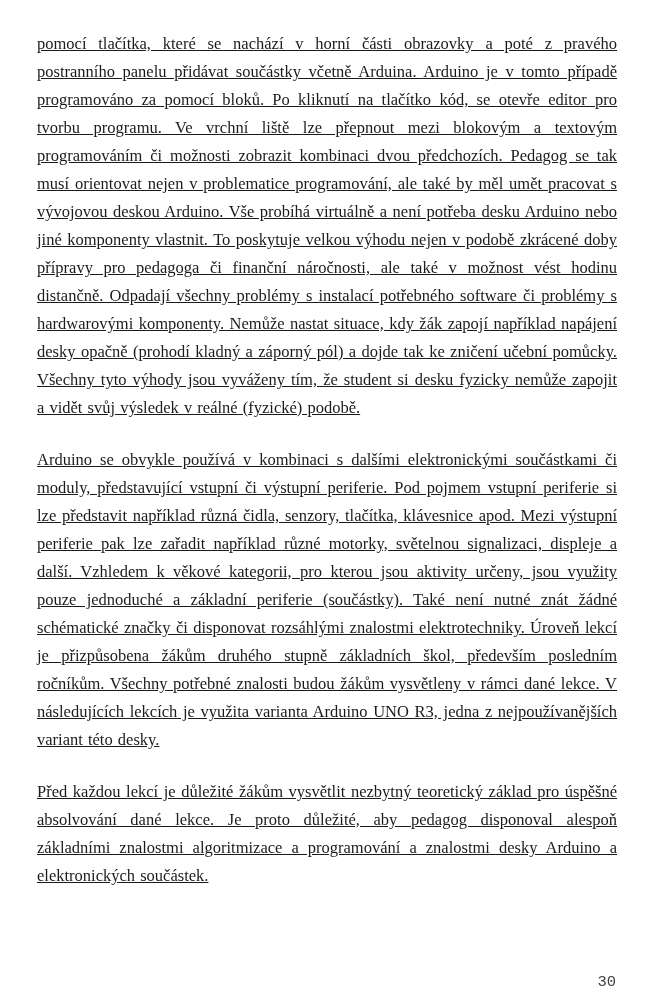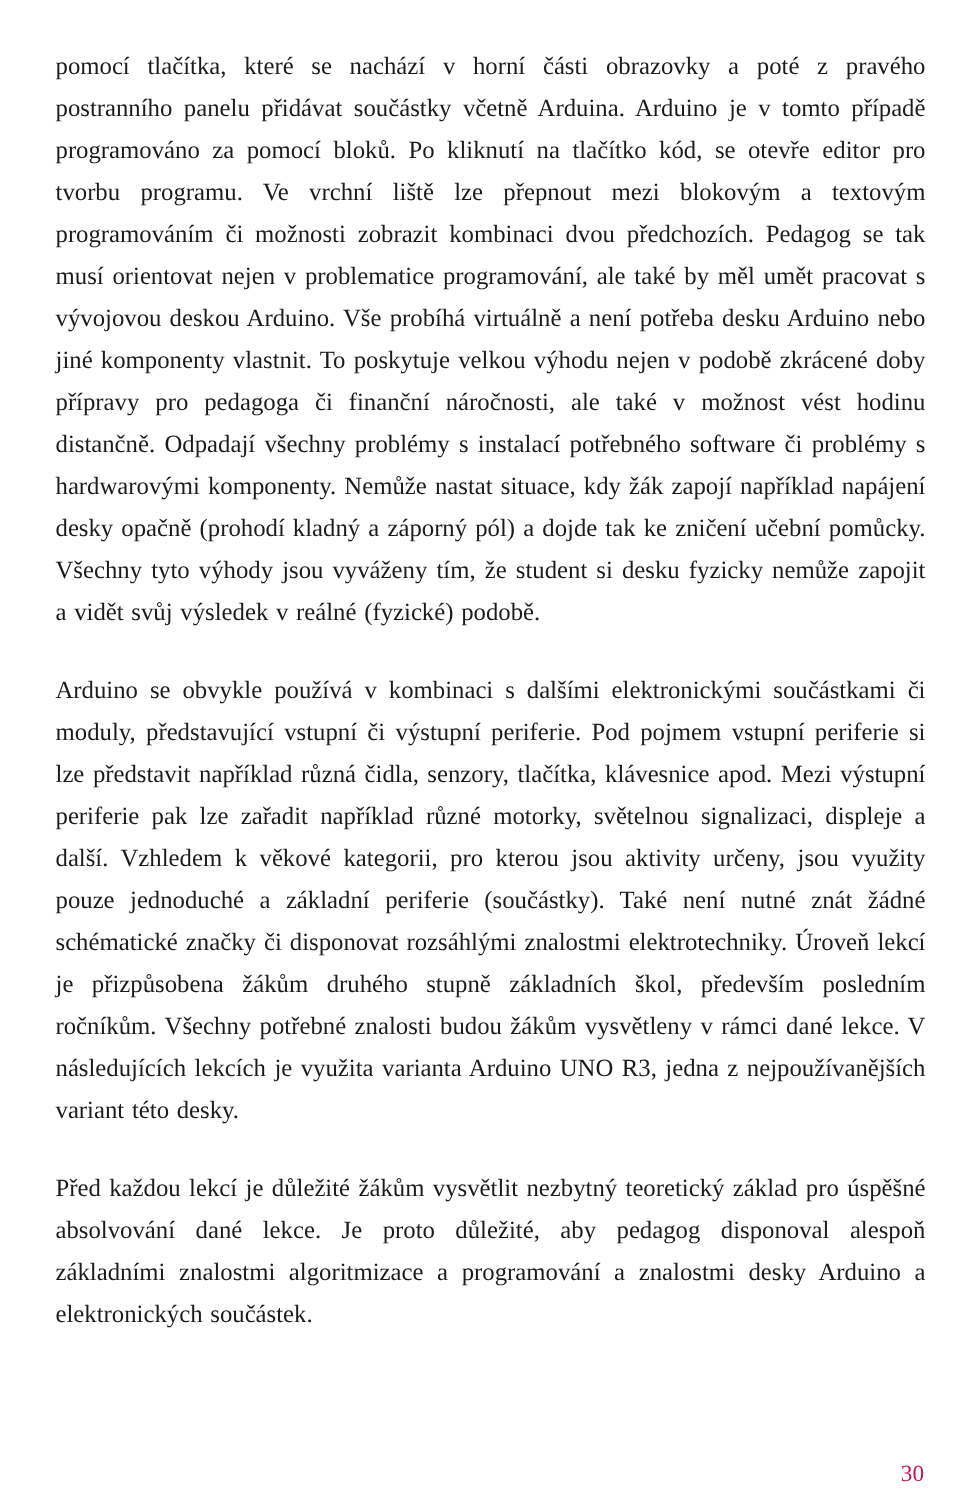--- a/index.html
+++ b/index.html
@@ -18,36 +18,38 @@
   .page {
     position: absolute;
     inset: 0;
     background: #ffffff;
   }
   .content {
     position: absolute;
     left: 37px;
     right: 36px;
     top: 30px;
+    text-decoration: underline;
   }
   p.para {
     font-size: 16.5px;
     line-height: 28px;
     text-align: justify;
     text-justify: inter-word;
     margin: 0 0 24px 0;
     word-spacing: 1px;
   }
   .page-number {
     position: absolute;
     right: 37px;
     bottom: 10px;
     font-size: 15.5px;
     line-height: 1;
-    color: #be185d;
+    color: #404040;
+    font-family: Liberation Mono, monospace;
   }
 </style>
 </head>
 <body>
 
 <div class="page">
   <div class="content">
     <p class="para">pomocí tlačítka, které se nachází v horní části obrazovky a poté z pravého postranního panelu přidávat součástky včetně Arduina. Arduino je v tomto případě programováno za pomocí bloků. Po kliknutí na tlačítko kód, se otevře editor pro tvorbu programu. Ve vrchní liště lze přepnout mezi blokovým a textovým programováním či možnosti zobrazit kombinaci dvou předchozích. Pedagog se tak musí orientovat nejen v problematice programování, ale také by měl umět pracovat s vývojovou deskou Arduino. Vše probíhá virtuálně a není potřeba desku Arduino nebo jiné komponenty vlastnit. To poskytuje velkou výhodu nejen v podobě zkrácené doby přípravy pro pedagoga či finanční náročnosti, ale také v možnost vést hodinu distančně. Odpadají všechny problémy s instalací potřebného software či problémy s hardwarovými komponenty. Nemůže nastat situace, kdy žák zapojí například napájení desky opačně (prohodí kladný a záporný pól) a dojde tak ke zničení učební pomůcky. Všechny tyto výhody jsou vyváženy tím, že student si desku fyzicky nemůže zapojit a vidět svůj výsledek v reálné (fyzické) podobě.</p>
     <p class="para">Arduino se obvykle používá v kombinaci s dalšími elektronickými součástkami či moduly, představující vstupní či výstupní periferie. Pod pojmem vstupní periferie si lze představit například různá čidla, senzory, tlačítka, klávesnice apod. Mezi výstupní periferie pak lze zařadit například různé motorky, světelnou signalizaci, displeje a další. Vzhledem k věkové kategorii, pro kterou jsou aktivity určeny, jsou využity pouze jednoduché a základní periferie (součástky). Také není nutné znát žádné schématické značky či disponovat rozsáhlými znalostmi elektrotechniky. Úroveň lekcí je přizpůsobena žákům druhého stupně základních škol, především posledním ročníkům. Všechny potřebné znalosti budou žákům vysvětleny v rámci dané lekce. V následujících lekcích je využita varianta Arduino UNO R3, jedna z nejpoužívanějších variant této desky.</p>
     <p class="para">Před každou lekcí je důležité žákům vysvětlit nezbytný teoretický základ pro úspěšné absolvování dané lekce. Je proto důležité, aby pedagog disponoval alespoň základními znalostmi algoritmizace a programování a znalostmi desky Arduino a elektronických součástek.</p>

